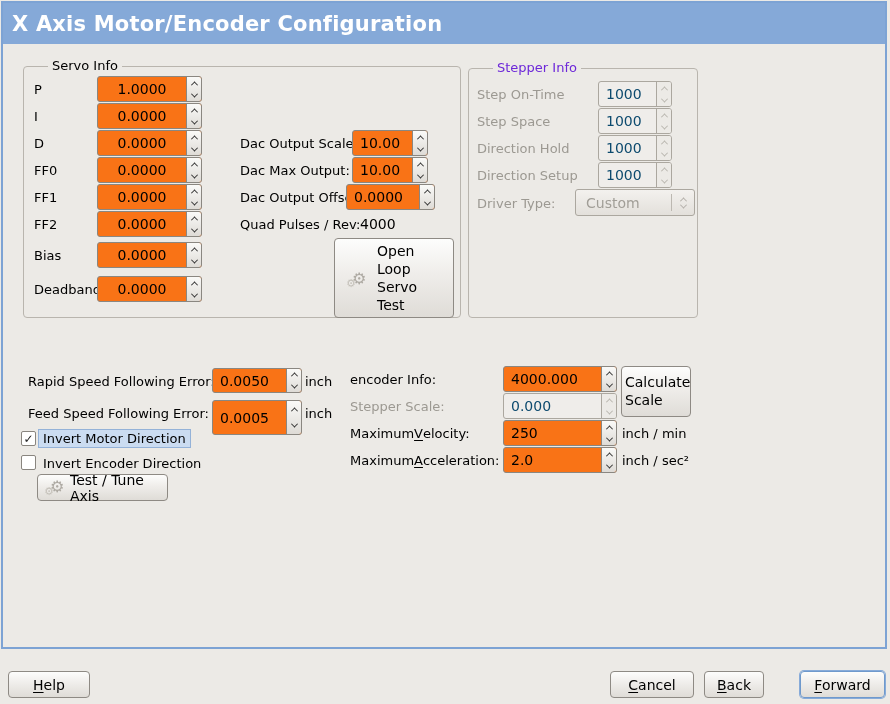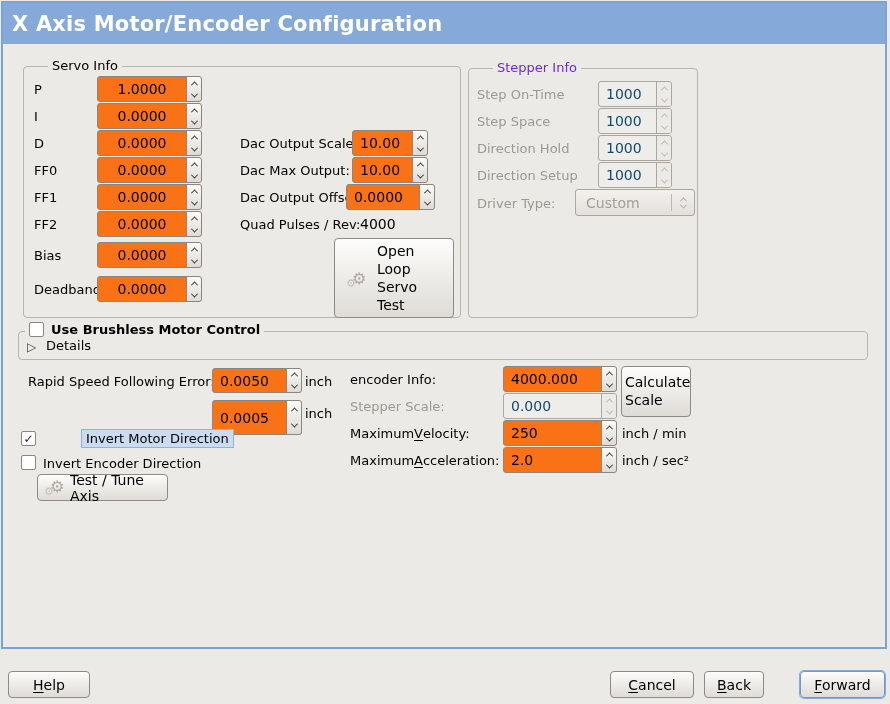--- a/index.html
+++ b/index.html
@@ -48,21 +48,21 @@
   .btn { position:absolute; border:1px solid #8e8a84; border-radius:4px;
          background:linear-gradient(180deg,#fdfdfc,#efedea 45%,#dfdcd7); font-size:14px;
          display:flex; align-items:center; justify-content:center; color:#000; cursor:default; }
   .btn.focus { border-color:#6f99cc; box-shadow:0 0 0 1px #87abd9; }
   .u { text-decoration:underline; text-underline-offset:2px; }
 
   .cb { position:absolute; width:15px; height:15px; background:#fff; border:1px solid #89857f;
         border-radius:2px; display:flex; align-items:center; justify-content:center;
         font-size:12px; font-weight:bold; color:#1c1c1c; line-height:1; }
   .hl { position:absolute; height:19px; background:#cbdcf1; border:1px solid #94b2d8;
-        display:flex; align-items:center; padding:0 4px; font-size:13px; white-space:nowrap;margin-left:43px; }
+        display:flex; align-items:center; padding:0 4px; font-size:13px; white-space:nowrap; }
 
   .expander-arrow { position:absolute; font-size:12px; color:#3c3c3c; }
   .gearbox { position:relative; width:34px; height:34px; flex:0 0 auto; }
   .gear1 { position:absolute; font-size:16px; color:#aeaaa3; left:9px; top:8px; }
   .gear2 { position:absolute; font-size:11px; color:#c4c0b9; left:3px; top:16px; }
 
   .openloop { flex-direction:row; justify-content:flex-start; padding-left:8px; }
   .openloop .oltext { width:58px; text-align:left; line-height:1.3; 
                       white-space:normal; word-spacing:100px; }
   .calcbtn .cstext { width:62px; text-align:left; line-height:1.25; white-space:normal; }
@@ -284,43 +284,36 @@
   <div class="lbl dis" style="left:477px;top:190px">Driver Type:</div>
   <div class="combo" style="left:575px;top:189px;width:120px;height:27px">
     <span class="ctext">Custom</span>
     <span class="cdiv"></span>
     <span class="carea">
         <i class="chv up" style="border-color:#b2aea7"></i>
         <i class="chv dn" style="border-color:#b2aea7"></i>
       </span>
   </div>
 
-  <div class="frame" style="left:18px;top:331px;width:850px;height:29px">
-    <span class="legend" style="left:6px;display:flex;align-items:center;gap:7px;top:-10px">
-      <span class="cb" style="position:static"></span>
-      <span class="lbl b" style="position:static;height:auto">Use Brushless Motor Control</span>
-    </span>
-    <span class="expander-arrow" style="left:8px;top:8px">▷</span>
-    <span class="lbl" style="left:27px;top:5px;height:17px">Details</span>
-  </div>
 
   <div class="lbl" style="left:28px;top:368px">Rapid Speed Following Error:</div>
   <div class="entry" style="left:212px;top:368px;width:90px;height:25px">
     <span class="val">0.0050</span>
     <span class="spin">
         <span class="sb">
           <i class="chv up"></i>
         </span>
         <span class="sb">
           <i class="chv dn"></i>
         </span>
       </span>
   </div>
   <div class="lbl" style="left:305px;top:368px">inch</div>
 
+  <div class="lbl" style="left:28px;top:400px">Feed Speed Following Error:</div>
   <div class="entry" style="left:212px;top:400px;width:90px;height:35px">
     <span class="val">0.0005</span>
     <span class="spin">
         <span class="sb">
           <i class="chv up"></i>
         </span>
         <span class="sb">
           <i class="chv dn"></i>
         </span>
       </span>

